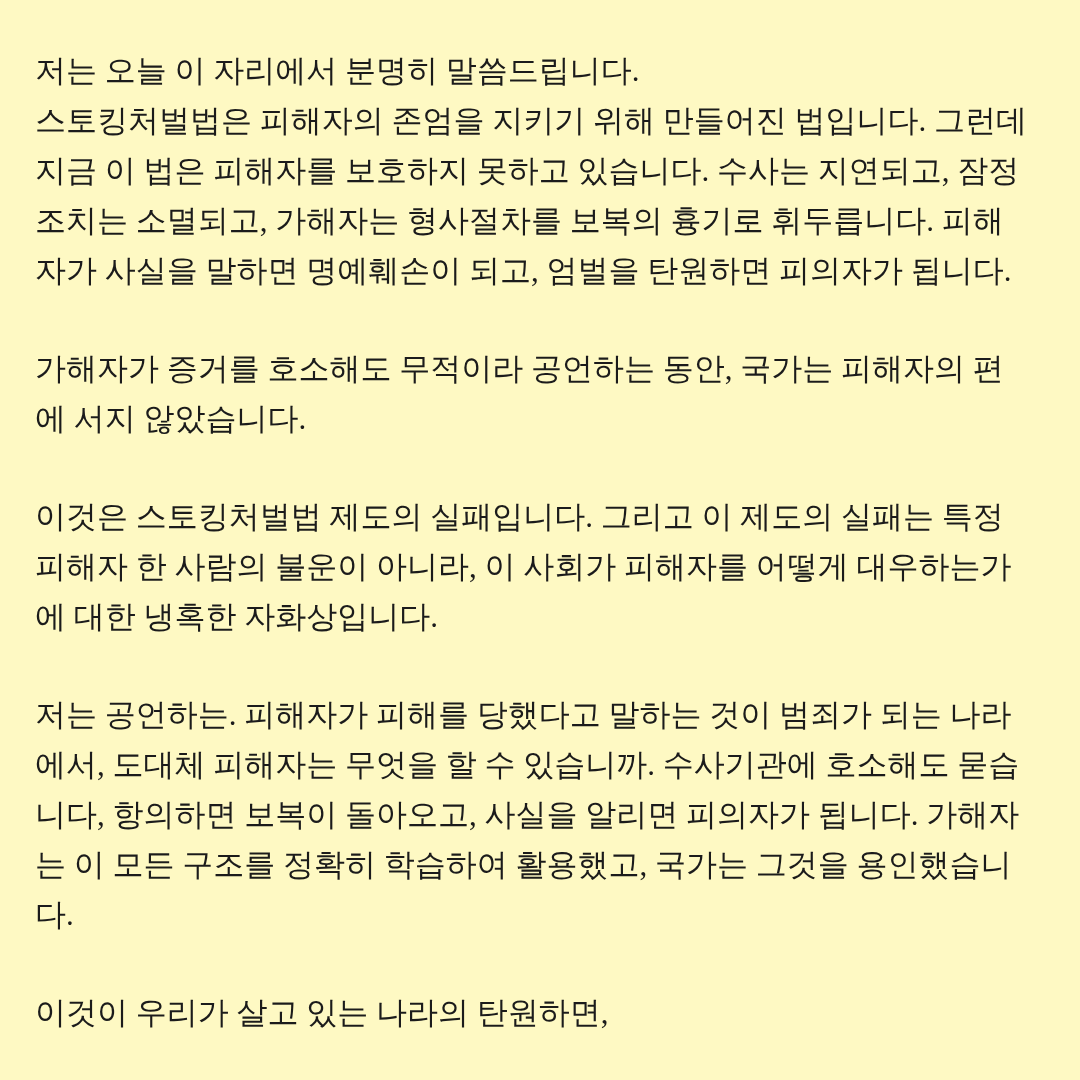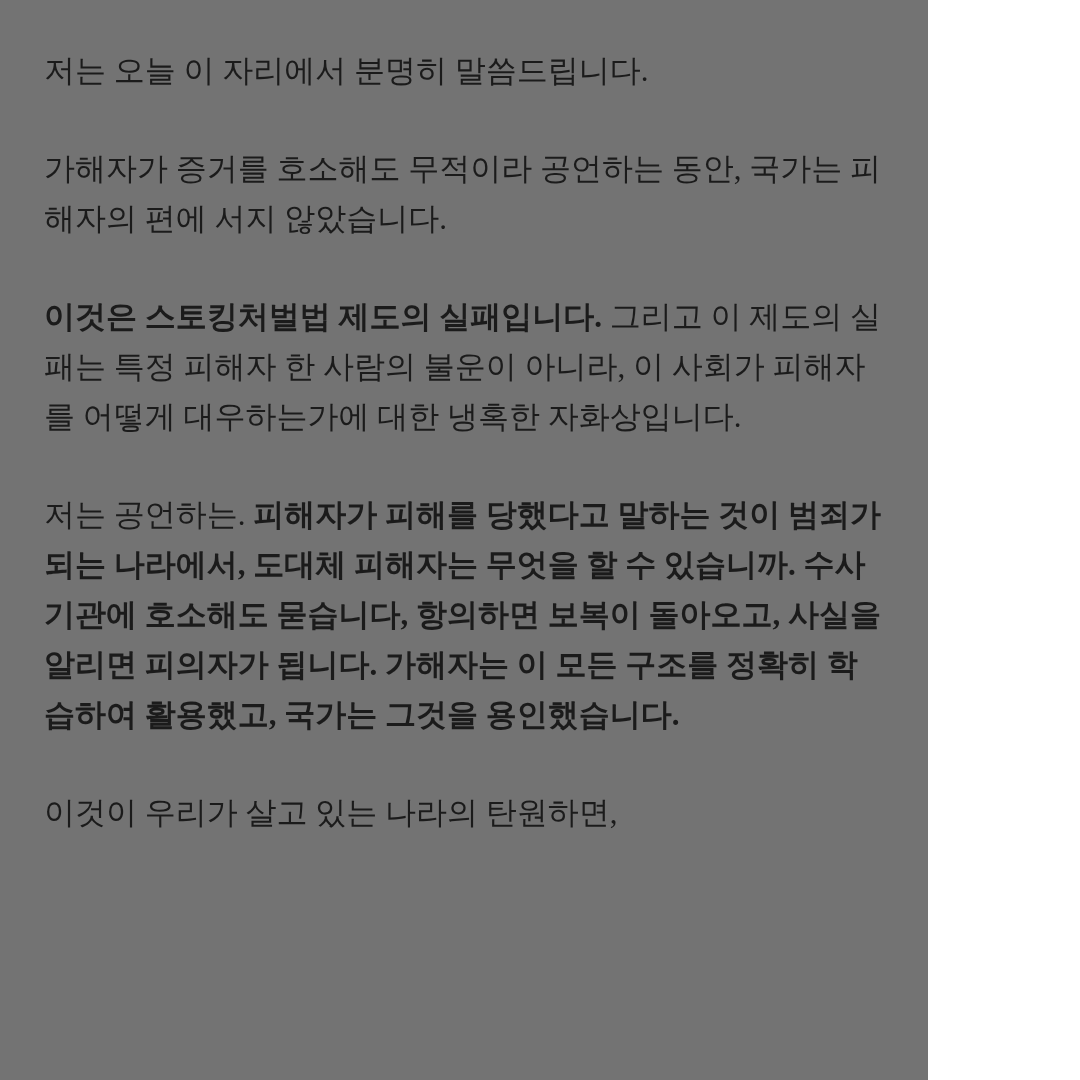--- a/index.html
+++ b/index.html
@@ -2,54 +2,54 @@
 <html lang="ko"><head>
 <meta charset="utf-8">
 <style>
   html, body {
     margin: 0;
     padding: 0;
     background: #ffffff;
   }
   .page {
     position: relative;
-    width: 928px;
+    width: 1080px;
     height: 1080px;
     box-sizing: border-box;
-    background: #737373;
-    padding: 46px 47px 40px 44px;
+    background: #fef9c3;
+    padding: 46px 47px 40px 35px;
     overflow: hidden;
     font-family: "Liberation Serif", "DejaVu Serif", serif;
     color: #1b1b1b;
   }
   .para {
     margin: 0 0 48px 0;
     font-size: 31px;
     line-height: 50px;
     font-weight: 400;
     word-break: break-all;
     text-align: left;
   }
   .para:last-child {
     margin-bottom: 0;
   }
   .run {
     font-weight: 400;
   }
   .run-bold {
-    font-weight: 700;
+    font-weight: 400;
     text-align: right;
   }
 </style>
 </head>
 <body>
 
 <div class="page">
 
-  <p class="para"><span class="run">저는 오늘 이 자리에서 분명히 말씀드립니다.</span><br></p>
+  <p class="para"><span class="run">저는 오늘 이 자리에서 분명히 말씀드립니다.</span><br><span class="run">스토킹처벌법은 피해자의 존엄을 지키기 위해 만들어진 법입니다. 그런데 지금 이 법은 피해자를 보호하지 못하고 있습니다. 수사는 지연되고, 잠정조치는 소멸되고, 가해자는 형사절차를 보복의 흉기로 휘두릅니다. 피해자가 사실을 말하면 명예훼손이 되고, 엄벌을 탄원하면 피의자가 됩니다.</span></p>
 
   <p class="para"><span class="run">가해자가 증거를 호소해도 무적이라 공언하는 동안, 국가는 피해자의 편에 서지 않았습니다.</span></p>
 
   <p class="para"><strong class="run run-bold">이것은 스토킹처벌법 제도의 실패입니다.</strong> <span class="run">그리고 이 제도의 실패는 특정 피해자 한 사람의 불운이 아니라, 이 사회가 피해자를 어떻게 대우하는가에 대한 냉혹한 자화상입니다.</span></p>
 
   <p class="para"><span class="run">저는 공언하는.</span> <strong class="run run-bold">피해자가 피해를 당했다고 말하는 것이 범죄가 되는 나라에서, 도대체 피해자는 무엇을 할 수 있습니까. 수사기관에 호소해도 묻습니다, 항의하면 보복이 돌아오고, 사실을 알리면 피의자가 됩니다. 가해자는 이 모든 구조를 정확히 학습하여 활용했고, 국가는 그것을 용인했습니다.</strong></p>
 
   <p class="para"><span class="run">이것이 우리가 살고 있는 나라의 탄원하면,</span><br></p>
 
 </div>

